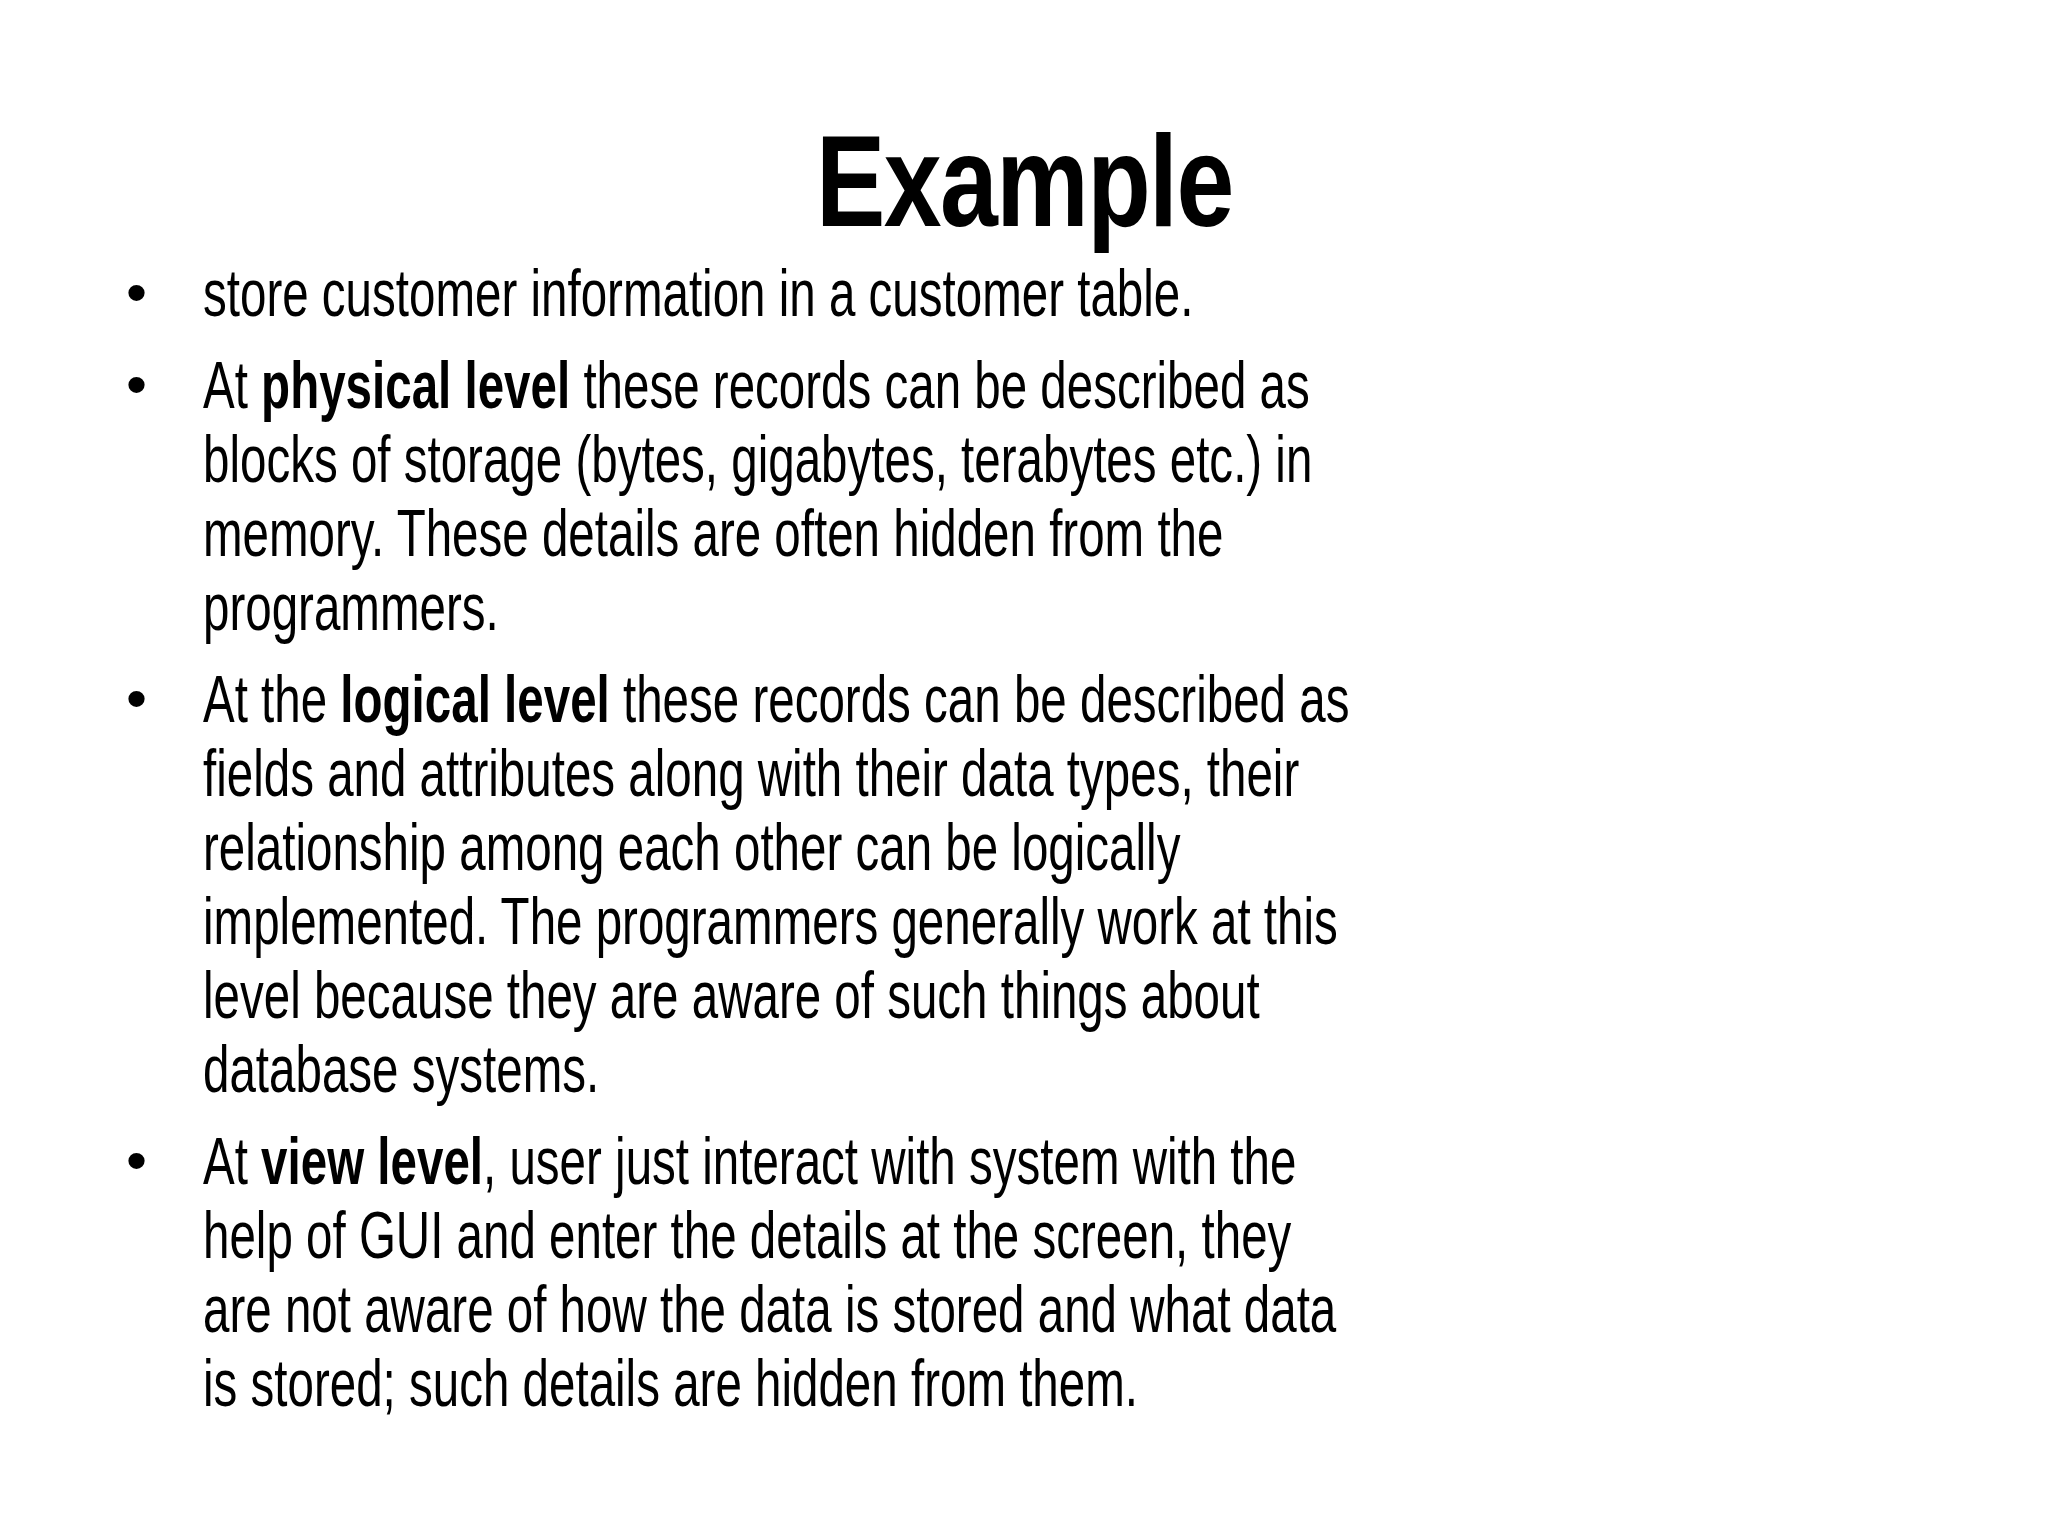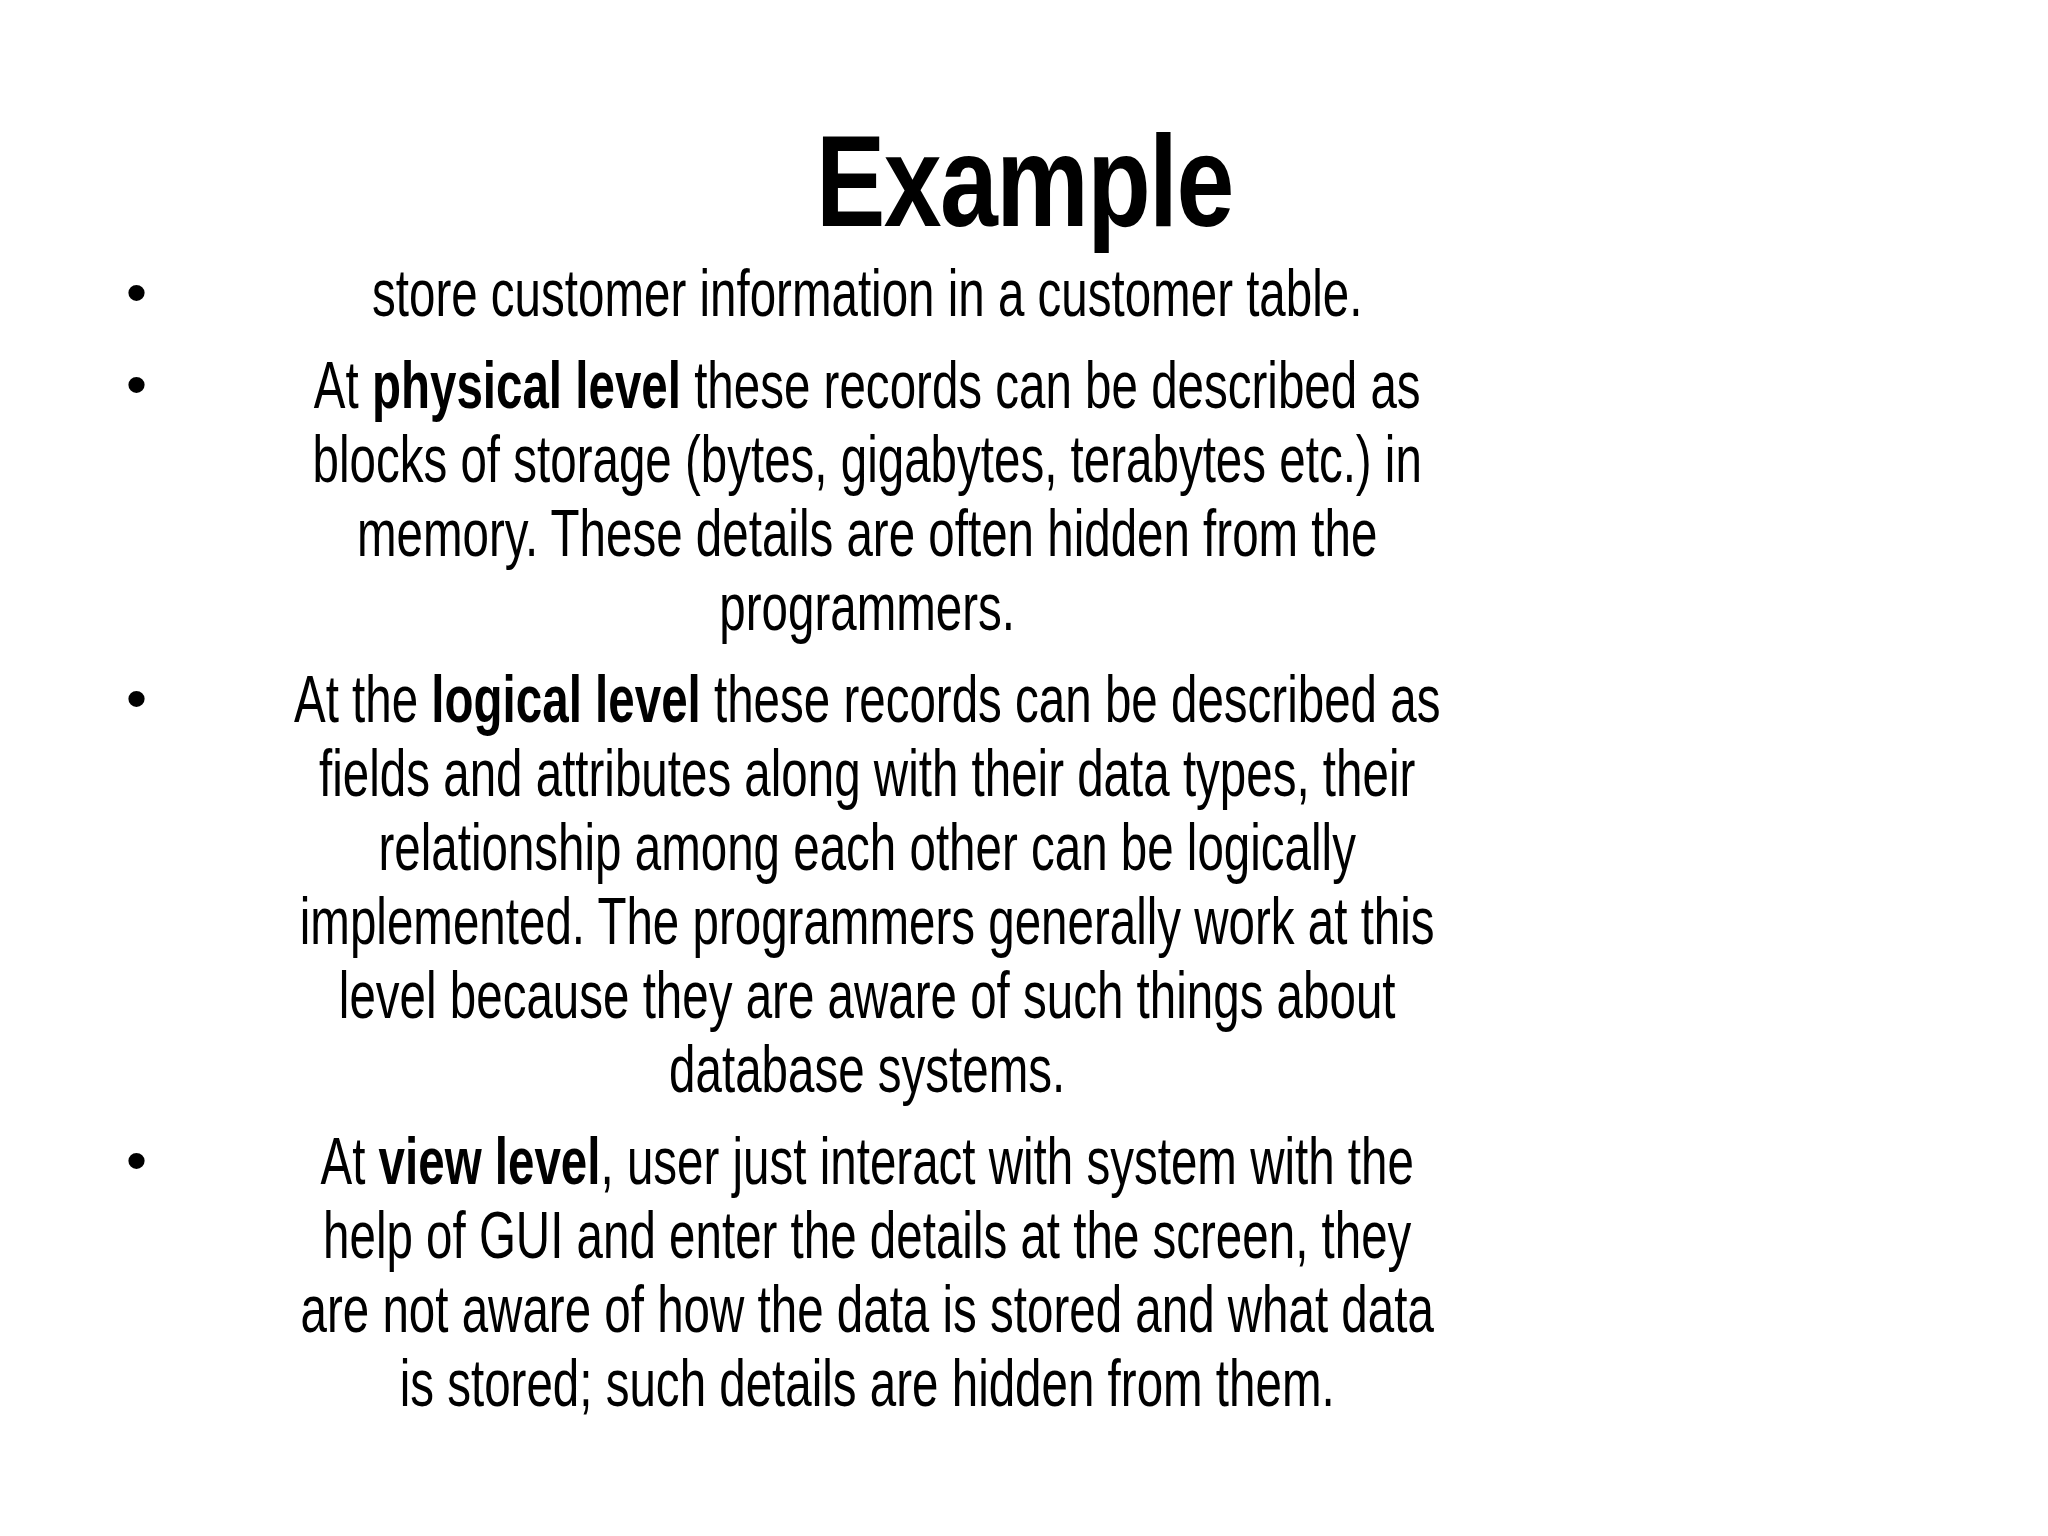--- a/index.html
+++ b/index.html
@@ -50,21 +50,20 @@
   .bullet-dot {
     flex: 0 0 77px;
     width: 77px;
     font-size: 60px;
     line-height: 74px;
   }
   .bullet-text {
     flex: 1 1 auto;
     font-size: 66px;
     line-height: 74px;
-    text-align: center;
   }
   .text-line {
     display: block;
     white-space: pre;
     transform: scaleX(0.72);
     transform-origin: 0 50%;
   }
   .seg-bold {
     font-weight: bold;
   }

